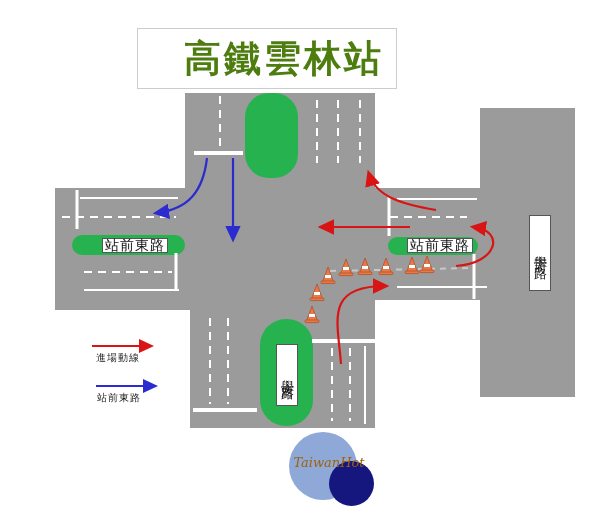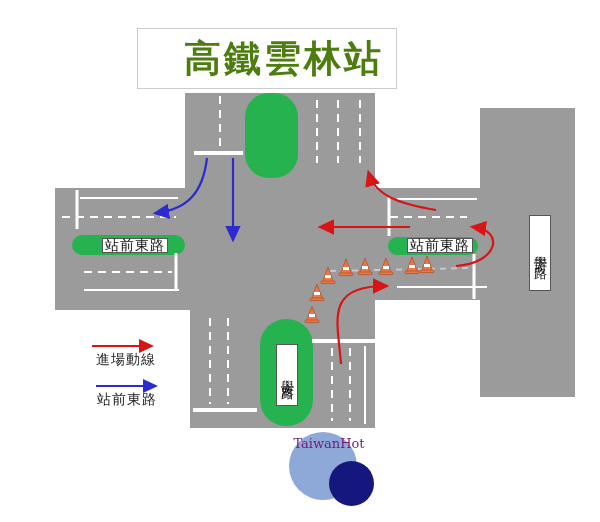--- a/index.html
+++ b/index.html
@@ -12,26 +12,26 @@
   .roadlabel{position:absolute;background:#ffffff;border:1px solid #555;color:#111;
              display:flex;align-items:center;justify-content:center;box-sizing:border-box;}
   .roadlabel.h{font-size:14px;letter-spacing:1px;white-space:nowrap;padding:0 2px;}
   .roadlabel.v{writing-mode:vertical-rl;text-orientation:upright;font-size:13px;
                letter-spacing:4px;padding:3px 0;}
   #titlebox{position:absolute;left:137px;top:28px;width:260px;height:61px;background:#fff;
             border:1px solid #ccc;display:flex;align-items:center;justify-content:center;
             padding-left:34px;box-sizing:border-box;}
   #titlebox span{color:#4d7c0f;font-size:37px;font-weight:bold;letter-spacing:3px;white-space:nowrap;text-align:right;}
   svg.overlay{position:absolute;left:0;top:0;pointer-events:none;}
-  .legendlabel{position:absolute;font-size:14px;color:#222;letter-spacing:1px;}
+  .legendlabel{position:absolute;font-size:10px;color:#222;letter-spacing:1px;}
   .logo-circle{position:absolute;border-radius:50%;}
   #logo-light{left:289px;top:432px;width:68px;height:68px;background:#8ea8d8;}
   #logo-dark{left:329px;top:461px;width:45px;height:45px;background:#16177e;}
-  #logo-text{position:absolute;left:293px;top:436px;width:72px;text-align:center;color:#701a75;
-             font-family:"DejaVu Serif",serif;font-size:13px;}
+  #logo-text{position:absolute;left:293px;top:455px;width:72px;text-align:center;color:#a16207;
+             font-family:"DejaVu Serif",serif;font-style:italic;font-size:13px;}
 </style>
 </head>
 <body>
 
 <div id="canvas">
 
   <div class="road" style="left:185px;top:93px;width:190px;height:96px;"></div>
   <div class="road" style="left:55px;top:188px;width:320px;height:122px;"></div>
   <div class="road" style="left:375px;top:188px;width:105px;height:112px;"></div>
   <div class="road" style="left:190px;top:310px;width:185px;height:118px;"></div>

